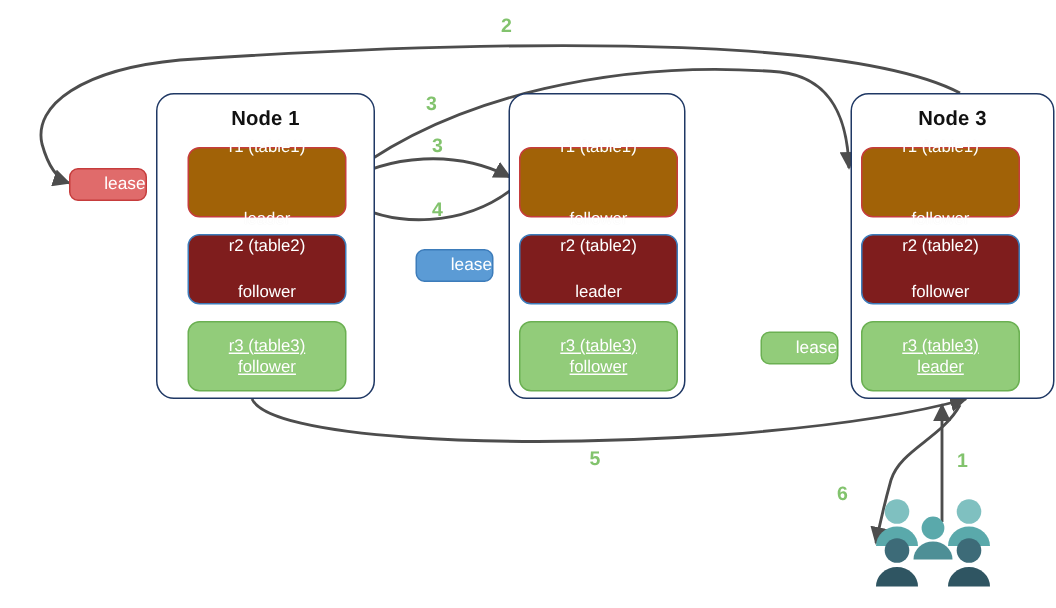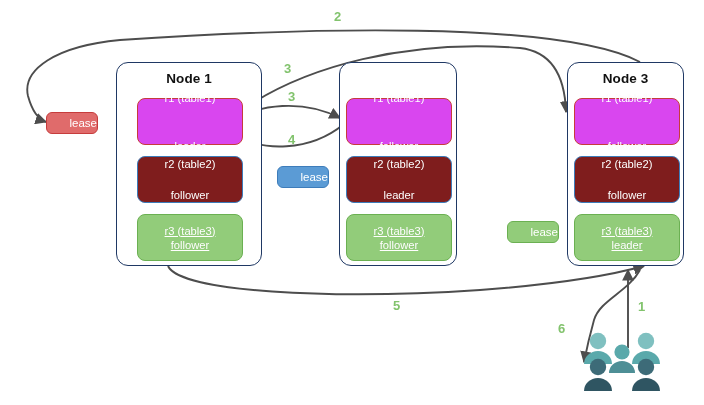--- a/index.html
+++ b/index.html
@@ -42,21 +42,21 @@
     flex-direction:column;
     align-items:center;
     justify-content:center;
     color:#ffffff;
     font-size:11.2px;
     line-height:14px;
     text-align:center;
     text-shadow:0 0 1px rgba(0,0,0,.06);
   }
   .rep .l1,.rep .l2{display:block;}
-  .rep-red{background:#d946ef;border:1.6px solid #c63c3c;gap:34px;}
+  .rep-red{background:#a16207;border:1.6px solid #c63c3c;gap:34px;}
   .rep-blue{background:#7f1d1d;border:1.6px solid #3d7cba;justify-content:space-between;}
   .rep-green{background:#92cc7a;border:1.6px solid #6bb052;text-decoration:underline;}
   
   .lease{
     position:absolute;
     box-sizing:border-box;
     border-radius:6px;
     display:flex;
     align-items:center;
     justify-content:flex-end;
@@ -121,21 +121,21 @@
   <div class="lease lease-red" style="left:46px;  top:112px; width:52px; height:22px;">
     <span>lease</span>
   </div>
   <div class="lease lease-blue" style="left:277px; top:166px; width:52px; height:22px;">
     <span>lease</span>
   </div>
   <div class="lease lease-green" style="left:507px; top:221px; width:52px; height:22px;">
     <span>lease</span>
   </div>
 
-  <div class="node" style="left:116px; top:62px; width:146px; height:204px;">
+  <div class="node" style="left:104px; top:62px; width:146px; height:204px;">
     <div class="node-title">Node 1</div>
     <div class="rep rep-red" style="left:20px; top:35px;  width:106px; height:47px;">
       <span class="l1">r1 (table1)</span>
       <span class="l2">leader</span>
     </div>
     <div class="rep rep-blue" style="left:20px; top:93px;  width:106px; height:47px;">
       <span class="l1">r2 (table2)</span>
       <span class="l2">follower</span>
     </div>
     <div class="rep rep-green" style="left:20px; top:151px; width:106px; height:47px;">
@@ -152,21 +152,21 @@
     <div class="rep rep-blue" style="left:6px; top:93px;  width:106px; height:47px;">
       <span class="l1">r2 (table2)</span>
       <span class="l2">leader</span>
     </div>
     <div class="rep rep-green" style="left:6px; top:151px; width:106px; height:47px;">
       <span class="l1">r3 (table3)</span>
       <span class="l2">follower</span>
     </div>
   </div>
 
-  <div class="node" style="left:567px; top:62px; width:117px; height:204px;padding-left:44px;">
+  <div class="node" style="left:567px; top:62px; width:136px; height:204px;padding-left:44px;">
     <div class="node-title">Node 3</div>
     <div class="rep rep-red" style="left:6px; top:35px;  width:106px; height:47px;">
       <span class="l1">r1 (table1)</span>
       <span class="l2">follower</span>
     </div>
     <div class="rep rep-blue" style="left:6px; top:93px;  width:106px; height:47px;">
       <span class="l1">r2 (table2)</span>
       <span class="l2">follower</span>
     </div>
     <div class="rep rep-green" style="left:6px; top:151px; width:106px; height:47px;">

